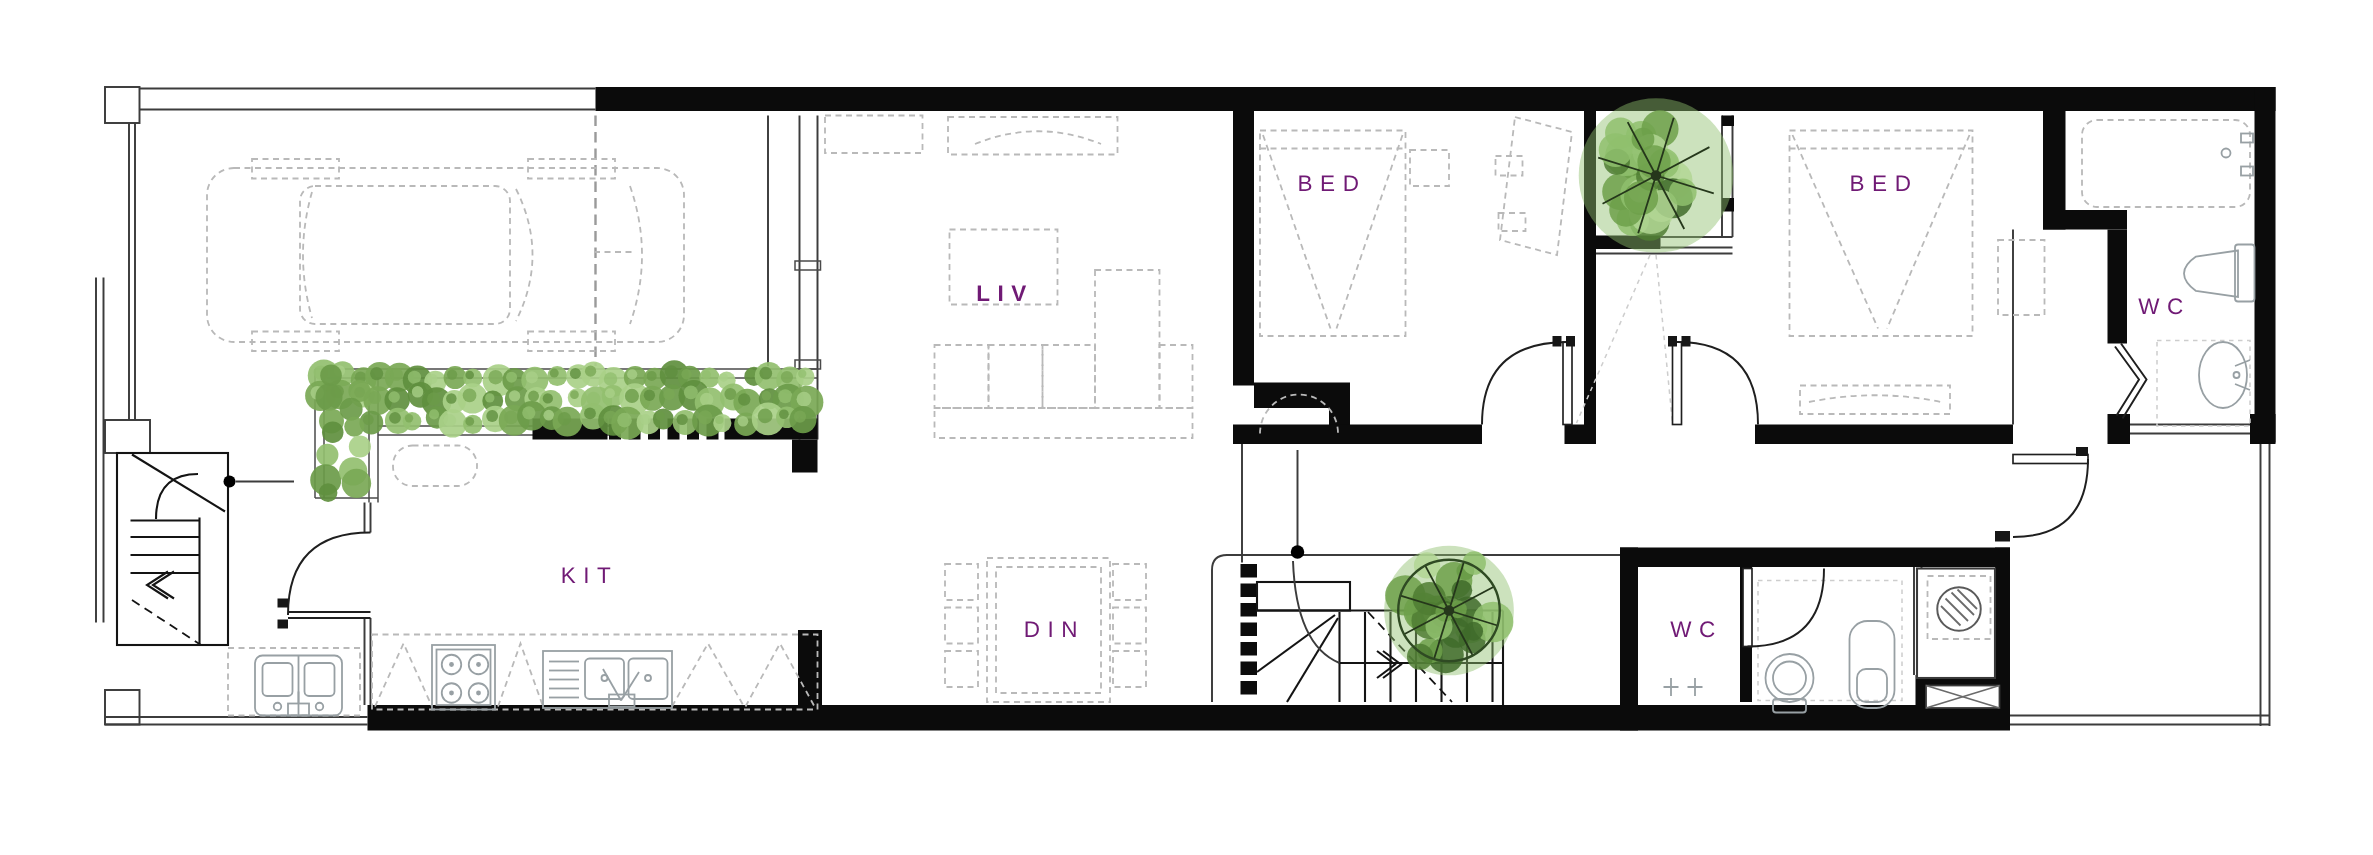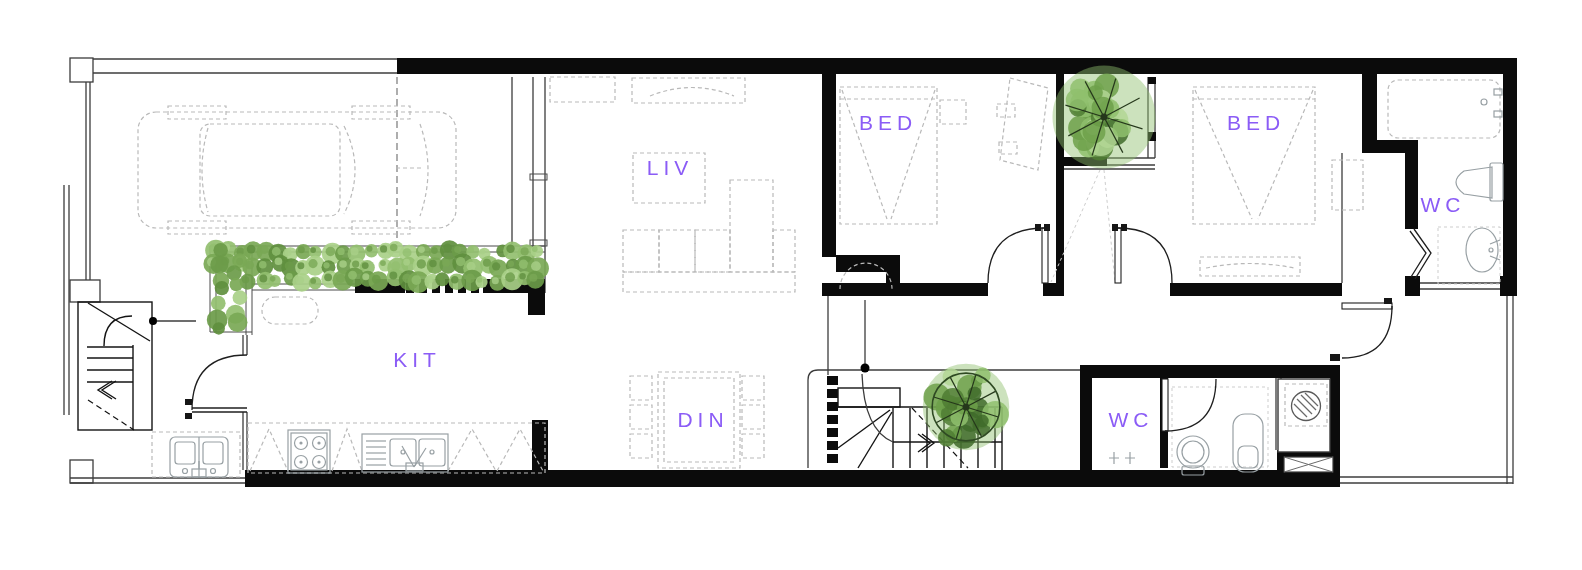--- a/index.html
+++ b/index.html
@@ -1,20 +1,20 @@
 <!DOCTYPE html>
 <html><head>
 <meta charset="utf-8">
 <style>
   html,body{margin:0;padding:0;background:#ffffff;}
   .stage{position:relative;width:1582px;height:570px;background:#fff;overflow:hidden;
          font-family:"Liberation Sans",sans-serif;}
   .stage svg{position:absolute;left:0;top:0;}
-  .room-label{position:absolute;transform:translate(-50%,-50%);font-size:21px;
-              letter-spacing:5px;color:#8b5cf6;white-space:nowrap;font-weight:400;}
+  .room-label{position:absolute;transform:translate(-50%,-50%);font-size:15px;
+              letter-spacing:5px;color:#701a75;white-space:nowrap;font-weight:400;}
   
   .thin{stroke:#3c3c3c;stroke-width:1.3;fill:none;}
   .thin2{stroke:#4a4a4a;stroke-width:1;fill:none;}
   .wall{fill:#0b0b0b;stroke:none;}
   .furn{stroke:#b9b9b9;stroke-width:1.2;fill:none;stroke-dasharray:4 3;}
   .furnlt{stroke:#cdcdcd;stroke-width:1;fill:none;stroke-dasharray:3 3;}
   .fix{stroke:#98a0a4;stroke-width:1.2;fill:none;}
   .door{stroke:#1f1f1f;stroke-width:1.3;fill:none;}
   .doorleaf{stroke:#1f1f1f;stroke-width:1.1;fill:#ffffff;}
   .hw{fill:#161616;stroke:none;}
@@ -628,20 +628,20 @@
         <line x1="966" y1="407" x2="936.0877641651656" y2="422.8241507627187" stroke="#25371b" stroke-width="1.2"></line>
         <line x1="966" y1="407" x2="933.6555270371782" y2="397.0510971078572" stroke="#25371b" stroke-width="1.2"></line>
         <line x1="966" y1="407" x2="950.1520343422427" y2="377.10037484331036" stroke="#25371b" stroke-width="1.2"></line>
         <line x1="966" y1="407" x2="975.9231429698975" y2="374.64761471546535" stroke="#25371b" stroke-width="1.2"></line>
         <line x1="966" y1="407" x2="995.8869955181062" y2="391.12822949697494" stroke="#25371b" stroke-width="1.2"></line>
         <circle cx="966" cy="407" r="33.839999999999996" fill="none" stroke="#2f4a23" stroke-width="1.6"></circle>
         <circle cx="966" cy="407" r="3.5" fill="#25371b" opacity="1"></circle>
       </g>
 </svg>
 
-  <div class="room-label" style="left:670px;top:168px;">LIV</div>
-  <div class="room-label" style="left:393px;top:360px;margin-left:24px;">KIT</div>
+  <div class="room-label" style="left:670px;top:196px;font-weight:bold;">LIV</div>
+  <div class="room-label" style="left:393px;top:384px;">KIT</div>
   <div class="room-label" style="left:703px;top:420px;">DIN</div>
   <div class="room-label" style="left:888px;top:123px;">BED</div>
   <div class="room-label" style="left:1256px;top:123px;">BED</div>
   <div class="room-label" style="left:1443px;top:205px;">WC</div>
   <div class="room-label" style="left:1131px;top:420px;">WC</div>
 </div>
 
 </body></html>

